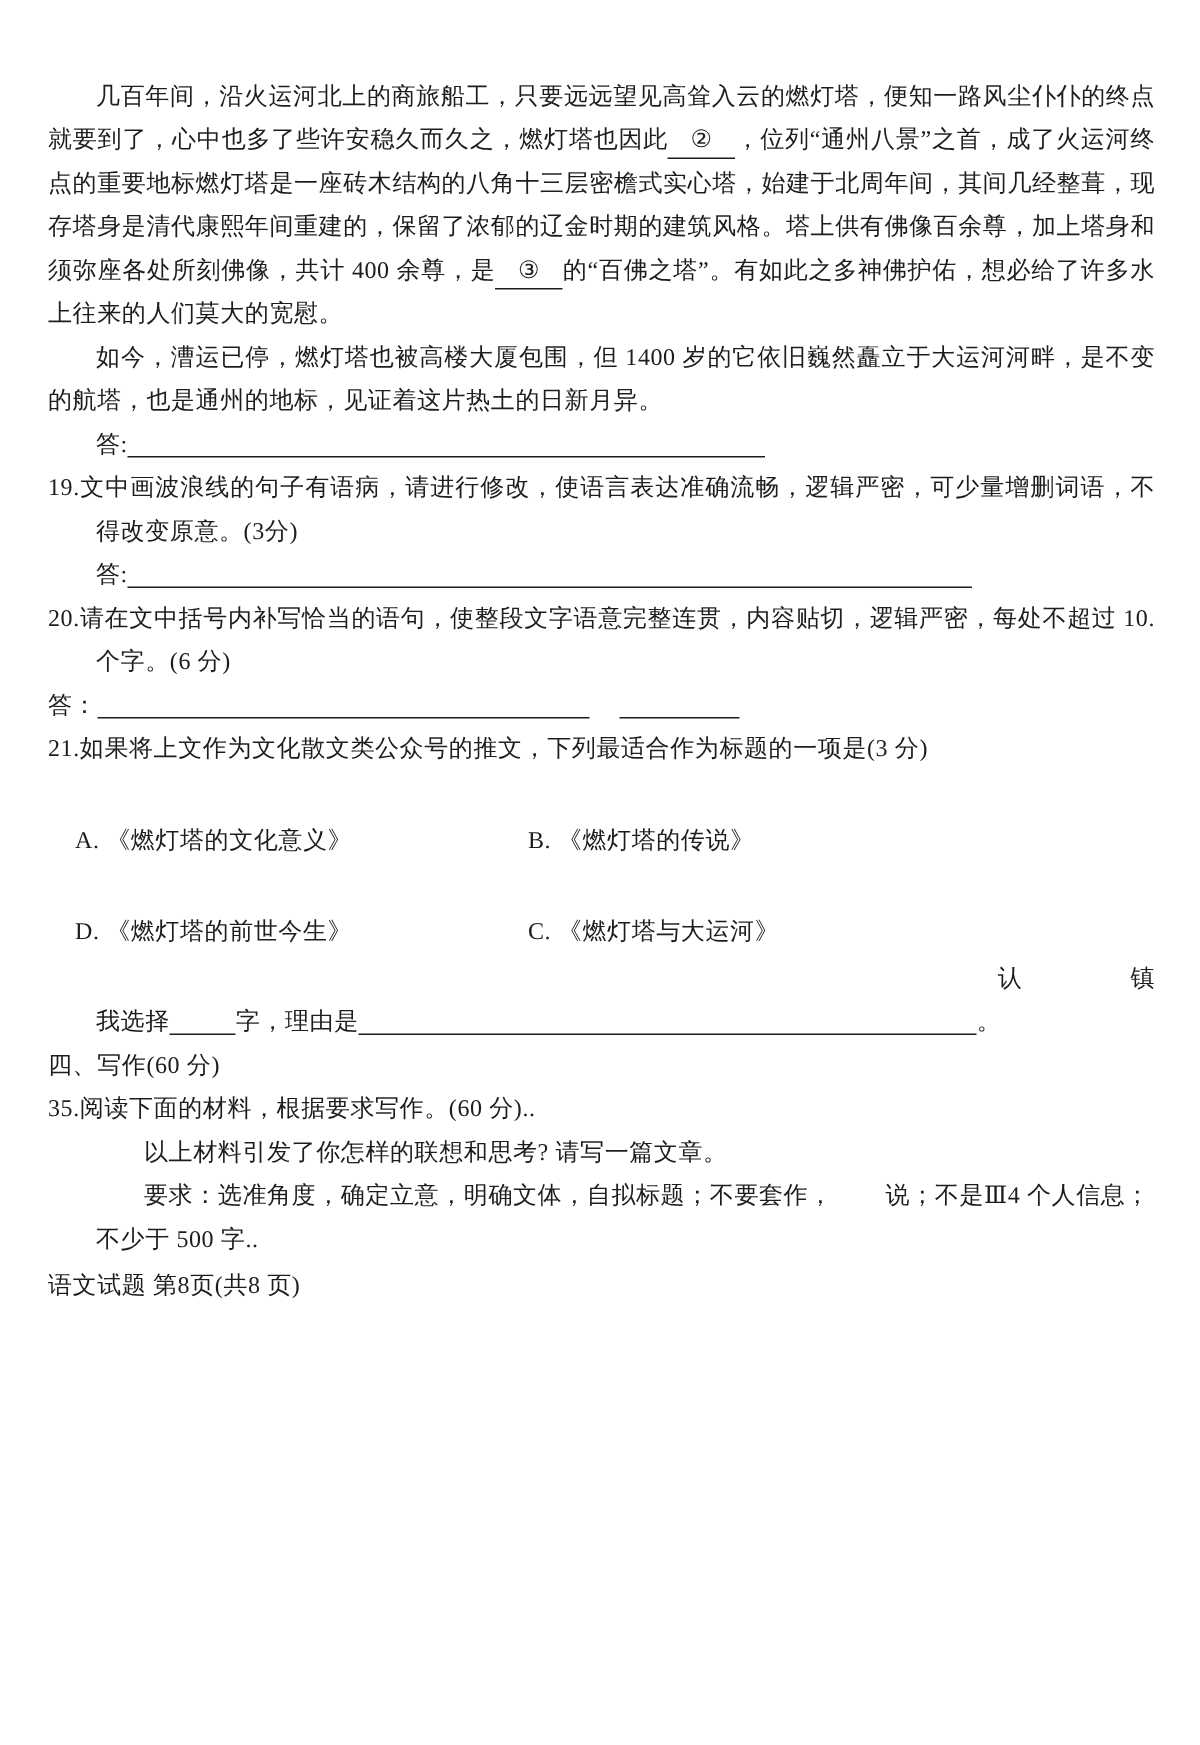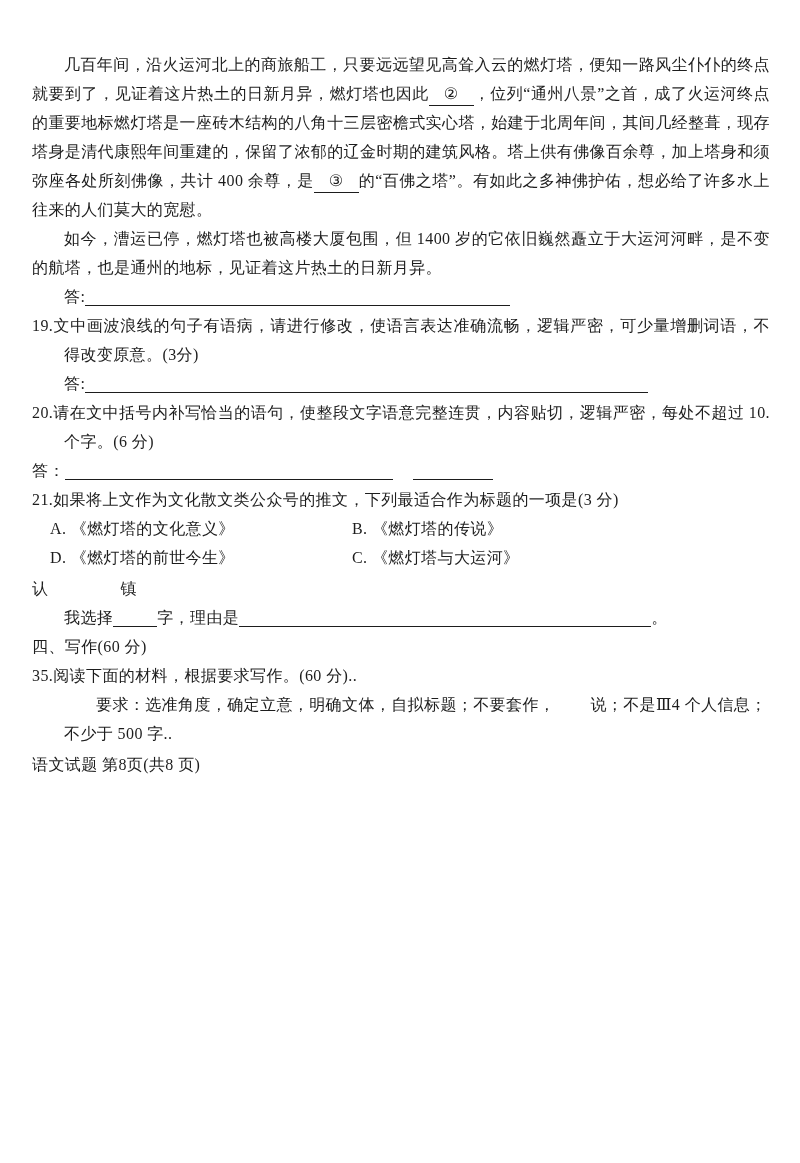--- a/index.html
+++ b/index.html
@@ -50,24 +50,24 @@
     padding:0 15px;
     text-indent:0;
     line-height:22px;
   }
   .opt-row{
     display:flex;
     margin:0;
     padding-left:18px;
     letter-spacing:0.4px;
   }
-  .opt{width:302px;}
+  .opt{width:302px;margin-top:32px;}
   .char-row{
     margin:2px 0 0 0;
-    text-align:left;
+    text-align:right;
     letter-spacing:0.4px;
   }
   .char-row .char-right{margin-left:72px;}
   .section-title{
     margin:0;
     font-weight:normal;
     letter-spacing:0.4px;
   }
   .material{
     margin:0;
@@ -81,21 +81,21 @@
     margin-top:2px;
     letter-spacing:0.4px;
   }
   .spacer-small{display:inline-block;width:20px;}
 </style>
 </head>
 <body>
 
 <div class="page">
 
-  <p class="para"><span>几百年间，沿火运河北上的商旅船工，只要远远望见高耸入云的燃灯塔，便知一路风尘仆仆的终点就要到了，见证着这片热土的日新月异，燃灯塔也因此</span><span class="blank-inline"><span>②</span></span><span>，位列“通州八景”之首，成了火运河终点的重要地标燃灯塔是一座砖木结构的八角十三层密檐式实心塔，始建于北周年间，其间几经整葺，现存塔身是清代康熙年间重建的，保留了浓郁的辽金时期的建筑风格。塔上供有佛像百余尊，加上塔身和须弥座各处所刻佛像，共计 400 余尊，是</span><span class="blank-inline"><span>③</span></span><span>的“百佛之塔”。有如此之多神佛护佑，想必给了许多水上往来的人们莫大的宽慰。</span></p>
+  <p class="para"><span>几百年间，沿火运河北上的商旅船工，只要远远望见高耸入云的燃灯塔，便知一路风尘仆仆的终点就要到了，心中也多了些许安稳久而久之，燃灯塔也因此</span><span class="blank-inline"><span>②</span></span><span>，位列“通州八景”之首，成了火运河终点的重要地标燃灯塔是一座砖木结构的八角十三层密檐式实心塔，始建于北周年间，其间几经整葺，现存塔身是清代康熙年间重建的，保留了浓郁的辽金时期的建筑风格。塔上供有佛像百余尊，加上塔身和须弥座各处所刻佛像，共计 400 余尊，是</span><span class="blank-inline"><span>③</span></span><span>的“百佛之塔”。有如此之多神佛护佑，想必给了许多水上往来的人们莫大的宽慰。</span></p>
 
 
   <p class="para">如今，漕运已停，燃灯塔也被高楼大厦包围，但 1400 岁的它依旧巍然矗立于大运河河畔，是不变的航塔，也是通州的地标，见证着这片热土的日新月异。</p>
 
   <p class="answer-line"><span>答:</span><span class="blank" style="width:425px;"></span></p>
 
   <p class="q">19.文中画波浪线的句子有语病，请进行修改，使语言表达准确流畅，逻辑严密，可少量增删词语，不得改变原意。(3分)</p>
   <p class="answer-line"><span>答:</span><span class="blank" style="width:563px;"></span></p>
 
   <p class="q">20.请在文中括号内补写恰当的语句，使整段文字语意完整连贯，内容贴切，逻辑严密，每处不超过 10. 个字。(6 分)</p>
@@ -110,17 +110,18 @@
     <span class="opt"><span>D.</span> <span>《燃灯塔的前世今生》</span></span>
     <span class="opt"><span>C.</span> <span>《燃灯塔与大运河》</span></span>
   </p>
 
   <p class="char-row"><span>认</span><span class="char-right">镇</span></p>
   <p class="answer-line"><span>我选择</span><span class="blank" style="width:44px;"></span><span>字，理由是</span><span class="blank" style="width:412px;"></span><span>。</span></p>
 
   <p class="section-title">四、写作(60 分)</p>
 
   <p class="q">35.阅读下面的材料，根据要求写作。(60 分)..</p>
+  <p class="material">以上材料引发了你怎样的联想和思考? 请写一篇文章。</p>
   <p class="material pre">要求：选准角度，确定立意，明确文体，自拟标题；不要套作，        说；不是Ⅲ4 个人信息；不少于 500 字..</p>
 
   <p class="footer">语文试题 第8页(共8 页)</p>
 
 </div>
 
 </body></html>

